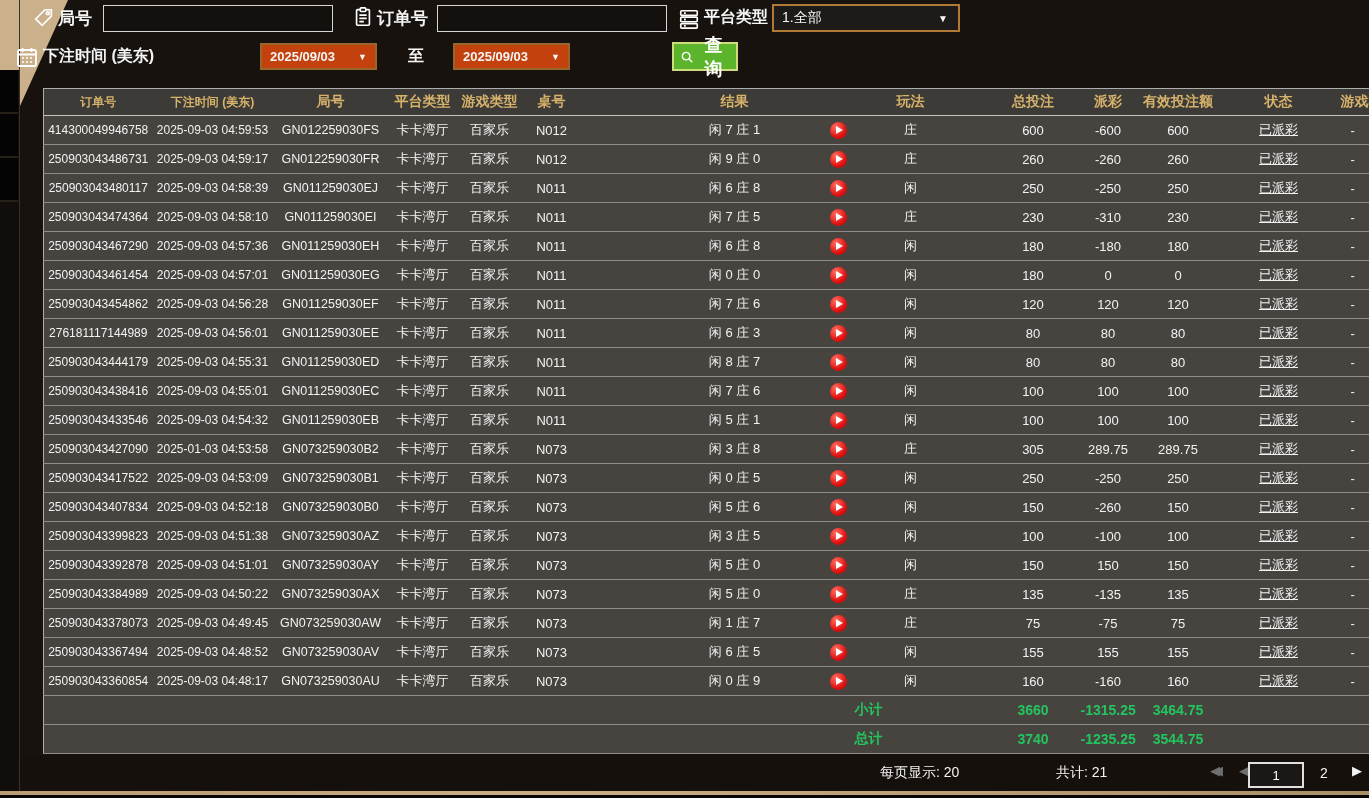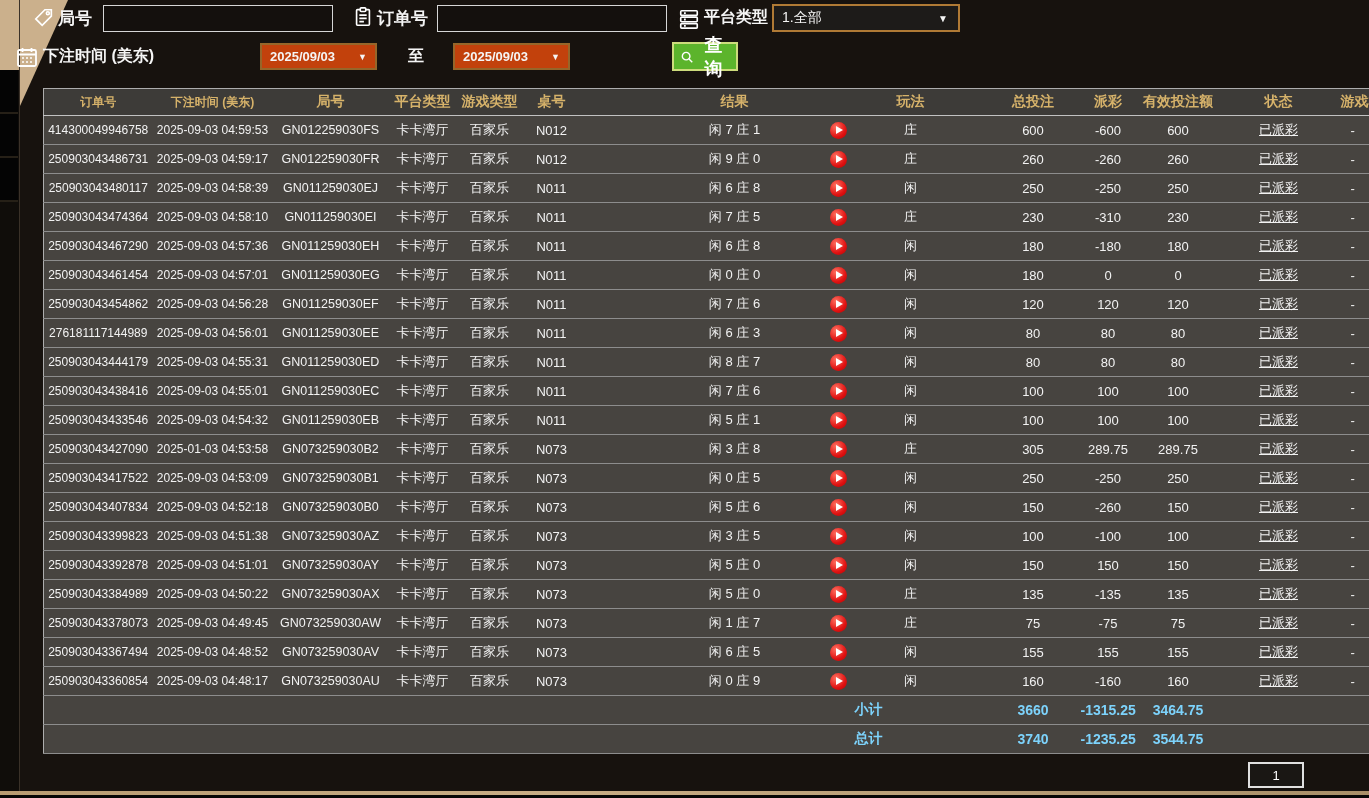--- a/index.html
+++ b/index.html
@@ -38,21 +38,21 @@
   .records-table .c-order,.records-table .c-time{font-size:12px;}
   .records-table .c-round{font-size:12.5px;}
   .records-table td.c-result{padding-left:92px;}
   .records-table th.c-result{padding-left:92px;}
   .records-table td.c-game_mode{text-align:left;padding-left:14px;}
   .records-table th.c-game_mode{text-align:left;padding-left:4px;}
   .pay-loss{color:#7fdc1c;}
   .pay-win{color:#bf2030;}
   .pay-zero{color:#f2f2f2;}
   .status-paid{color:#35e835;text-decoration:underline;}
-  .totals-row td{color:#7dd3fc;font-weight:bold;font-size:14px;}
+  .totals-row td{color:#22c55e;font-weight:bold;font-size:14px;}
   .play-btn{display:inline-flex;align-items:center;justify-content:center;width:17px;height:17px;
             border-radius:50%;vertical-align:middle;cursor:pointer;
             background:radial-gradient(circle at 35% 30%,#ff7060,#e01212 60%,#b40000);}
   .play-tri{width:0;height:0;border-left:7px solid #fff;border-top:4px solid transparent;
             border-bottom:4px solid transparent;margin-left:2px;}
   
   .bottom-bar{position:absolute;left:20px;top:755px;width:1349px;height:36px;background:#15100c;}
   .bb-item{position:absolute;top:9px;font-size:14px;color:#f2f2f2;white-space:nowrap;}
   .pg-arrow{position:absolute;top:8px;font-size:13px;cursor:pointer;}
   .pg-dis{color:#6f6f6f;}
@@ -571,17 +571,27 @@
           <td class="c-spacer"></td>
           <td class="t-num">3740</td>
           <td class="t-num">-1235.25</td>
           <td class="t-num">3544.75</td>
           <td class=""></td>
           <td class="c-game_mode"></td>
         </tr>
       </tbody>
   </table>
 
+  <div class="bottom-bar">
+
+    <span class="bb-item" style="left:860px;">每页显示: 20</span>
+    <span class="bb-item" style="left:1036px;">共计: 21</span>
+    <span class="pg-arrow pg-dis dbl" style="left:1190px;">◀◀</span>
+    <span class="pg-arrow pg-dis" style="left:1219px;">◀</span>
+    <span class="pg-arrow pg-en" style="left:1280px;top:10px;font-size:14px;">/</span>
+    <span class="pg-arrow pg-en" style="left:1300px;top:10px;font-size:14px;">2</span>
+    <span class="pg-arrow pg-en" style="left:1332px;">▶</span>
+  </div>
   <input class="page-input" value="1" style="">
 
   <div class="bottom-line"></div>
   <div class="below-line"></div>
 </div>
 
 </body></html>

